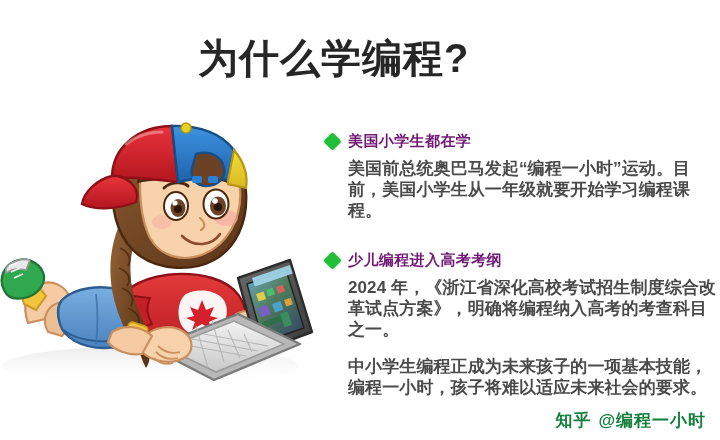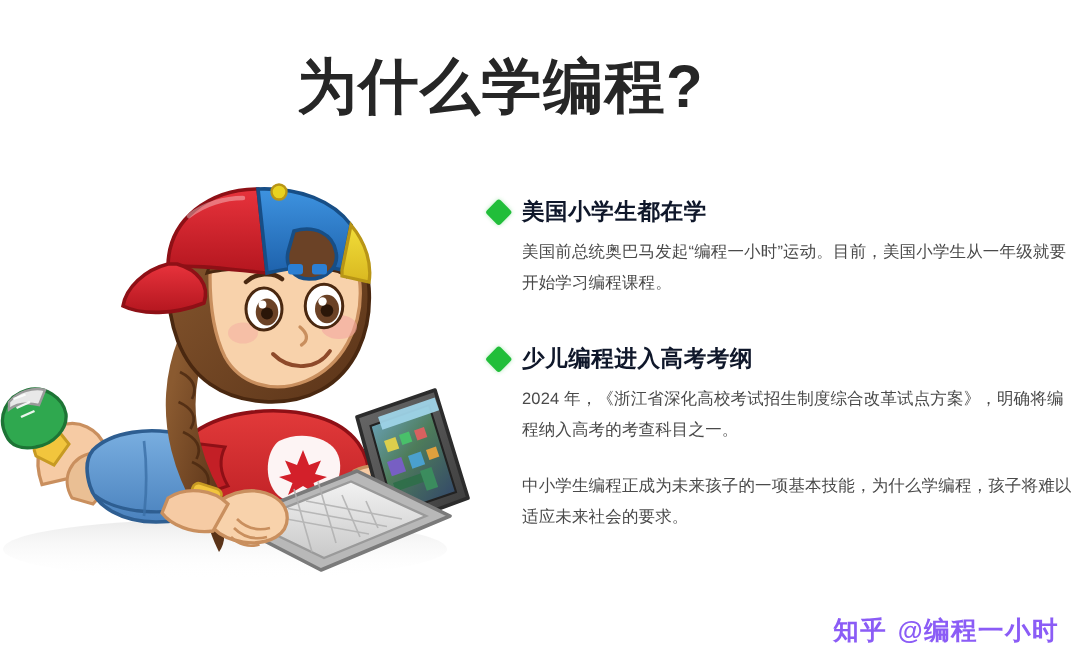--- a/index.html
+++ b/index.html
@@ -61,41 +61,42 @@
     height: 13px;
     background: #21BE3A;
     transform: rotate(45deg);
     border-radius: 2px;
     flex: 0 0 auto;
     box-shadow: 0 0 3px rgba(33,190,58,0.35);
   }
   .bullet-head {
     font-size: 15px;
     font-weight: bold;
-    color: #0f172a;
+    color: #701a75;
     letter-spacing: 0.4px;
     white-space: nowrap;
   }
   .body-text {
     margin-left: 22px;
-    font-size: 11px;
+    font-size: 17px;
     line-height: 21px;
     color: #4a4a4a;
     letter-spacing: 0.1px;
+    font-weight: bold;
   }
 
   
   .watermark {
     position: absolute;
     right: 14px;
     bottom: 8px;
     display: flex;
     align-items: center;
     gap: 7px;
-    color: #8b5cf6;
+    color: #15803d;
     font-size: 17px;
     font-weight: bold;
     letter-spacing: 1px;
     user-select: none;
   }
 
   
   .illus {
     position: absolute;
     left: 0;
@@ -283,21 +284,21 @@
 
     <div class="block b2">
       <div class="bullet-row">
         <span class="diamond"></span>
         <span class="bullet-head">少儿编程进入高考考纲</span>
       </div>
       <div class="body-text">2024 年，《浙江省深化高校考试招生制度综合改革试点方案》，明确将编程纳入高考的考查科目之一。</div>
     </div>
 
     <div class="block b3">
-      <div class="body-text">中小学生编程正成为未来孩子的一项基本技能，为什么学编程，孩子将难以适应未来社会的要求。</div>
+      <div class="body-text">中小学生编程正成为未来孩子的一项基本技能，编程一小时，孩子将难以适应未来社会的要求。</div>
     </div>
 
   </div>
 
   <div class="watermark">
     <span>知乎</span>
     <span>@编程一小时</span>
   </div>
 
 </div>

